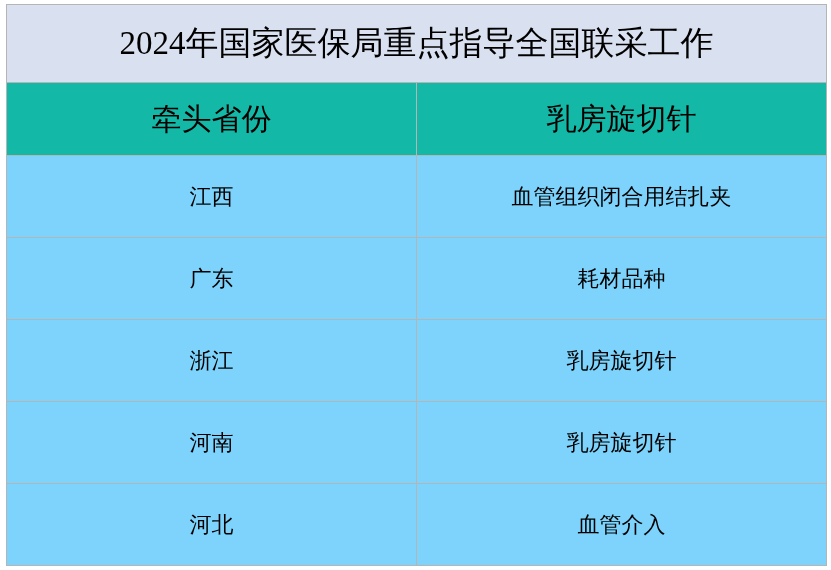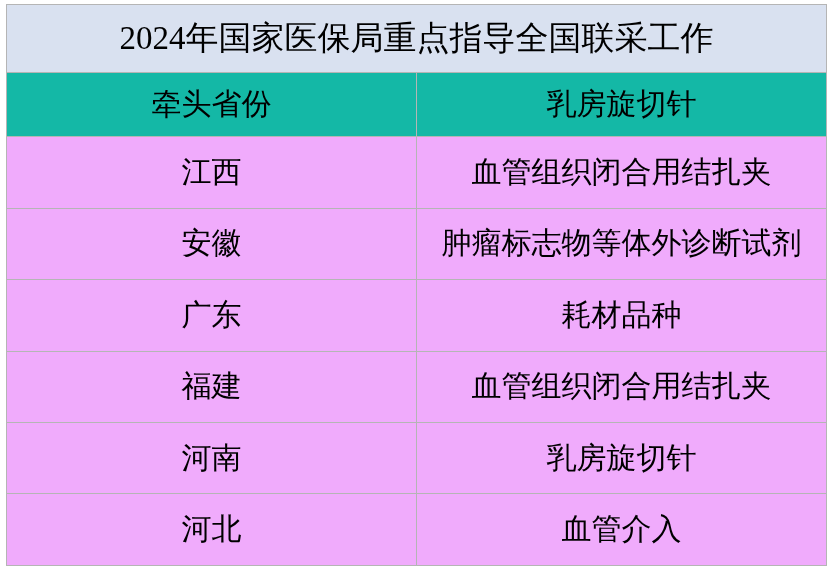--- a/index.html
+++ b/index.html
@@ -42,22 +42,22 @@
     height: 60px;
     font-weight: 400;
   }
   .head-cell {
     background: #14b8a6;
     font-size: 30px;
     height: 56px;
     font-weight: 400;
   }
   .body-cell {
-    background: #f0abfc;
-    font-size: 30px;
+    background: #7dd3fc;
+    font-size: 22px;
     height: 63px;
     font-weight: 400;
   }
   .col-province { width: 33%; }
   .col-item { width: 67%; }
 </style>
 </head>
 <body>
 
 <div class="table-wrap">
@@ -68,30 +68,26 @@
       </tr>
       <tr>
         <td class="head-cell col-province">牵头省份</td>
         <td class="head-cell col-item">乳房旋切针</td>
       </tr>
       <tr>
         <td class="body-cell col-province">江西</td>
         <td class="body-cell col-item">血管组织闭合用结扎夹</td>
       </tr>
       <tr>
-        <td class="body-cell col-province">安徽</td>
-        <td class="body-cell col-item">肿瘤标志物等体外诊断试剂</td>
-      </tr>
-      <tr>
         <td class="body-cell col-province">广东</td>
         <td class="body-cell col-item">耗材品种</td>
       </tr>
       <tr>
-        <td class="body-cell col-province">福建</td>
-        <td class="body-cell col-item">血管组织闭合用结扎夹</td>
+        <td class="body-cell col-province">浙江</td>
+        <td class="body-cell col-item">乳房旋切针</td>
       </tr>
       <tr>
         <td class="body-cell col-province">河南</td>
         <td class="body-cell col-item">乳房旋切针</td>
       </tr>
       <tr>
         <td class="body-cell col-province">河北</td>
         <td class="body-cell col-item">血管介入</td>
       </tr>
     </tbody>

